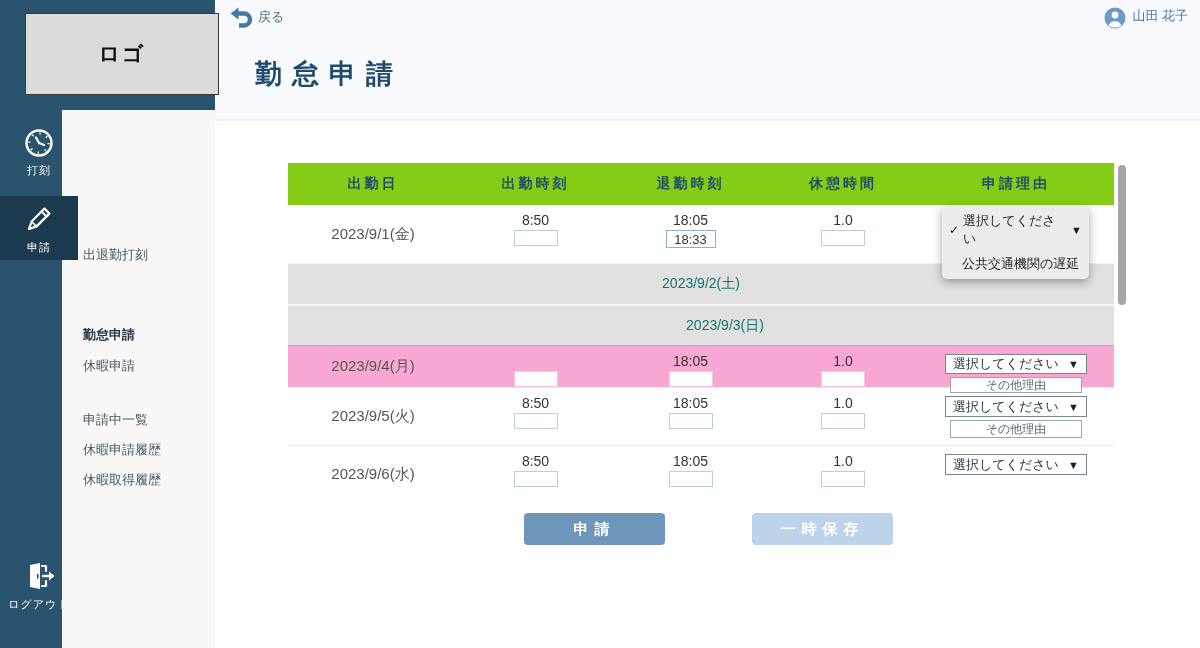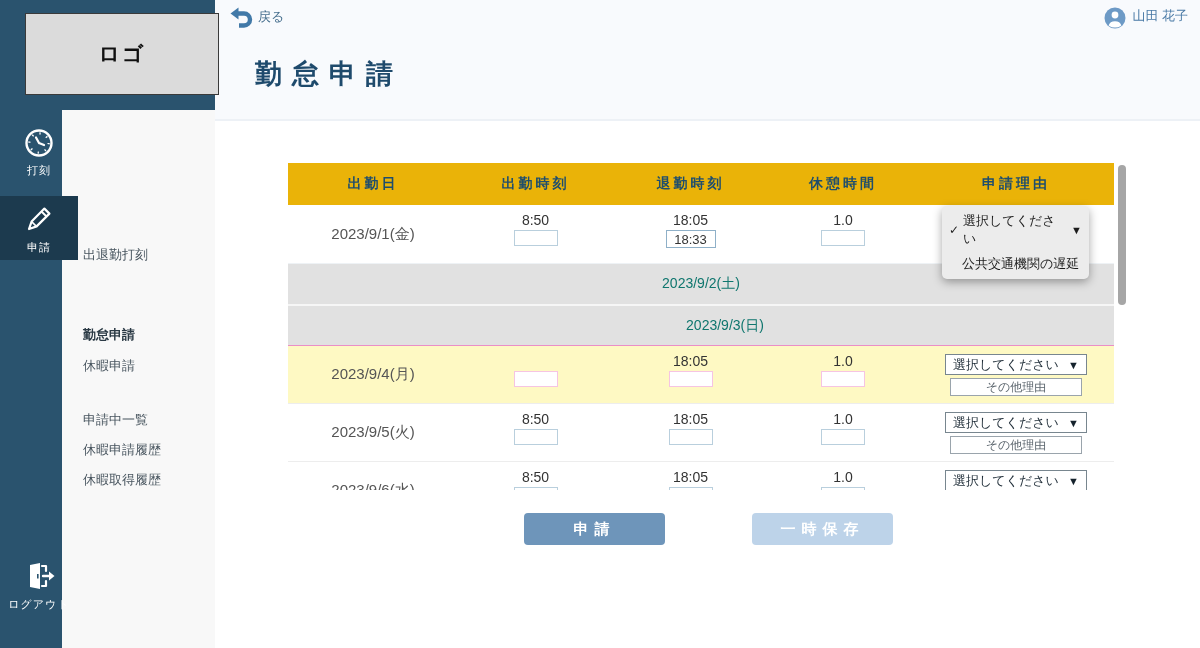--- a/index.html
+++ b/index.html
@@ -35,30 +35,30 @@
     border-bottom:2px solid #edf1f6; }
   .back-btn { position:absolute; left:14px; top:6px; display:flex; align-items:center; gap:5px;
     color:#48708f; font-size:13px; cursor:pointer;font-family:Liberation Serif, serif; }
   .page-title { position:absolute; left:40px; top:56px; font-size:27px; font-weight:bold;
     color:#1e4a6c; letter-spacing:10px; }
   .user-chip { position:absolute; right:12px; top:7px; display:flex; align-items:flex-start; gap:6px;
     color:#4a7aa6; font-size:13px; cursor:pointer; }
 
   
   .att-table { position:absolute; left:73px; top:163px; width:826px; height:327px; overflow:hidden; }
-  .thead { display:flex; height:42px; background:#eab308; align-items:center; }
+  .thead { display:flex; height:42px; background:#84cc16; align-items:center; }
   .c1{width:170px;} .c2{width:155px;} .c3{width:155px;} .c4{width:150px;} .c5{width:196px;}
   .th { font-size:14px; font-weight:bold; color:#1f4e6d; text-align:center; letter-spacing:3px; }
   .row { display:flex;justify-content:center; }
   .row.workday { background:#fff; border-top:1px solid #ededed; }
   .row.r0 { border-top:none; height:58px; }
   .row.weekend { height:41px; background:#e1e1e1; }
   .row.r2 { border-top:1px solid #eef2f5; }
   .row.r3 { border-top:2px solid #f6f6f6;padding-left:48px; }
-  .row.highlighted { height:58px; background:#fef9c3; border-top:1px solid #ea8ec7; }
+  .row.highlighted { height:42px; background:#f9a8d4; border-top:1px solid #ea8ec7; }
   .row.r4 { height:58px; } .row.r5 { height:58px; }
   .date-cell { display:flex; align-items:center; justify-content:center; font-size:15px; color:#555; }
   .weekend .date-cell { color:#0f766e; font-size:14px; }
   .stack { display:flex; flex-direction:column; align-items:center; padding-top:6px; }
   .time-label { font-size:14px; color:#333; height:18px; line-height:18px; }
   .mini-input { width:44px; height:16px; border:1px solid #b9cfdd; background:#fff; margin-top:1px; }
   .mini-input.filled { width:50px; height:18px; border:1px solid #8fb0c8; text-align:center;
     font-size:13px; color:#333; padding:0; }
   .highlighted .mini-input { border:1px solid #f6c4e2; }
   .reason-cell { display:flex; flex-direction:column; align-items:center; padding-top:8px; gap:3px; }

